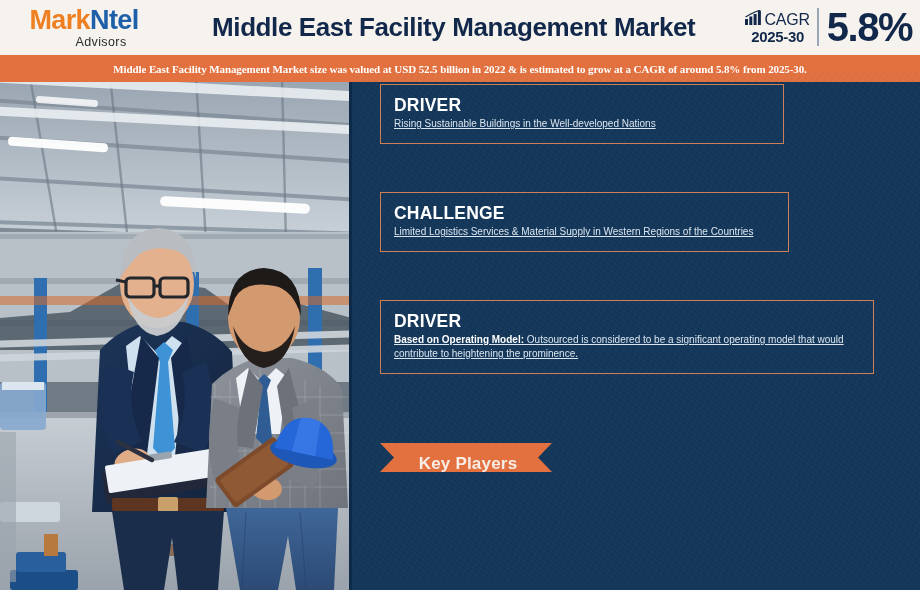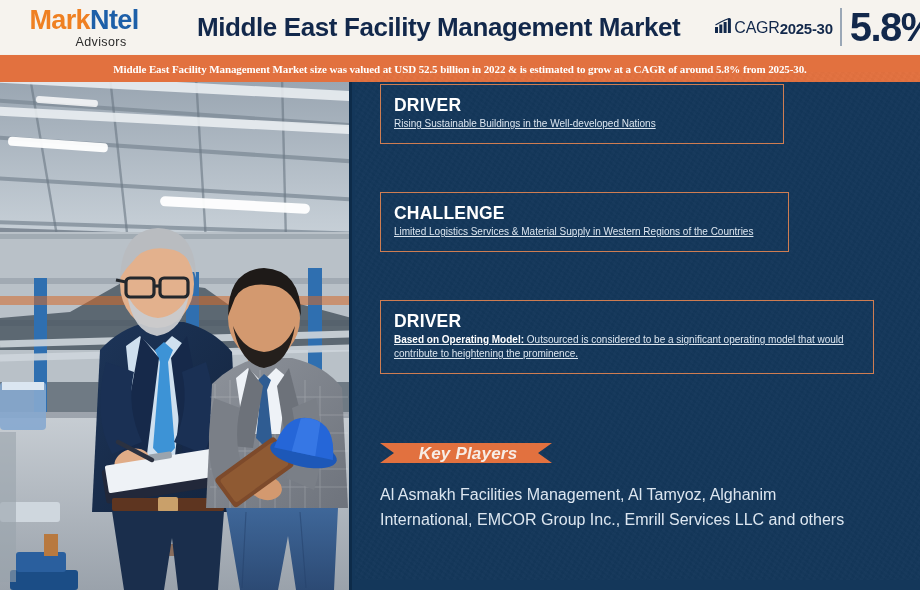--- a/index.html
+++ b/index.html
@@ -57,22 +57,22 @@
     white-space: nowrap;
     padding-right: 6px;
   }
 
   .cagr-block {
     flex: 0 0 auto;
     display: flex; align-items: center;
     height: 54px; padding-right: 8px;
   }
   .cagr-left {
-    display: flex; flex-direction: row;
-    align-items: flex-end; justify-content: center;
+    display: flex; flex-direction: column;
+    align-items: center; justify-content: center;
     line-height: 1.02;
     padding-right: 7px;
   }
   .cagr-row1 {
     display: flex; align-items: flex-end; gap: 2px;
     font-size: 16px; color: #12284b;
     letter-spacing: -0.2px;
   }
   .cagr-icon { display: block; }
   .cagr-row2 {
@@ -157,25 +157,25 @@
     font-weight: normal;
     text-decoration: underline;
   }
   .card-body b { color: #ffffff; font-weight: bold; }
 
   #card-driver    { left: 25px;  top: 12px;  width: 404px; }
   #card-challenge { left: 25px;  top: 120px; width: 409px; }
   #card-segment   { left: 25px;  top: 228px; width: 494px; }
   .ribbon-wrap { position: absolute; left: 25px; top: 371px; width: 172px; height: 28px; }
   .ribbon-shape {
-    width: 172px; height: 20px;
+    width: 172px; height: 29px;
     background: #e2713f;
     clip-path: polygon(0 0, 172px 0, 158px 50%, 172px 100%, 0 100%, 14px 50%);
     -webkit-clip-path: polygon(0 0, 172px 0, 158px 50%, 172px 100%, 0 100%, 14px 50%);
-    display: flex; align-items: center; justify-content: center; font-style: italic;
+    display: flex; align-items: flex-end; justify-content: center;
   }
   .ribbon-label {
     color: #f7ede6;
     font-size: 17px; font-weight: bold;
     letter-spacing: 0.2px;
     line-height: 1;
     padding-left: 4px;
   }
 
   .players-text {
@@ -443,16 +443,15 @@
       <div class="card-title">DRIVER</div>
       <div class="card-body"><b>Based on Operating Model:</b><span> Outsourced is considered to be a significant operating model that would contribute to heightening the prominence.</span></div>
     </div>
 
     <div class="ribbon-wrap">
       <div class="ribbon-shape">
         <span class="ribbon-label">Key Players</span>
       </div>
     </div>
 
-    <div class="players-text">Al Asmakh Facilities Management, Al Tamyoz, Alghanim International, EMCOR Group Inc., Emrill Services LLC and others</div>
 
   </div>
 </div>
 
 </body></html>

